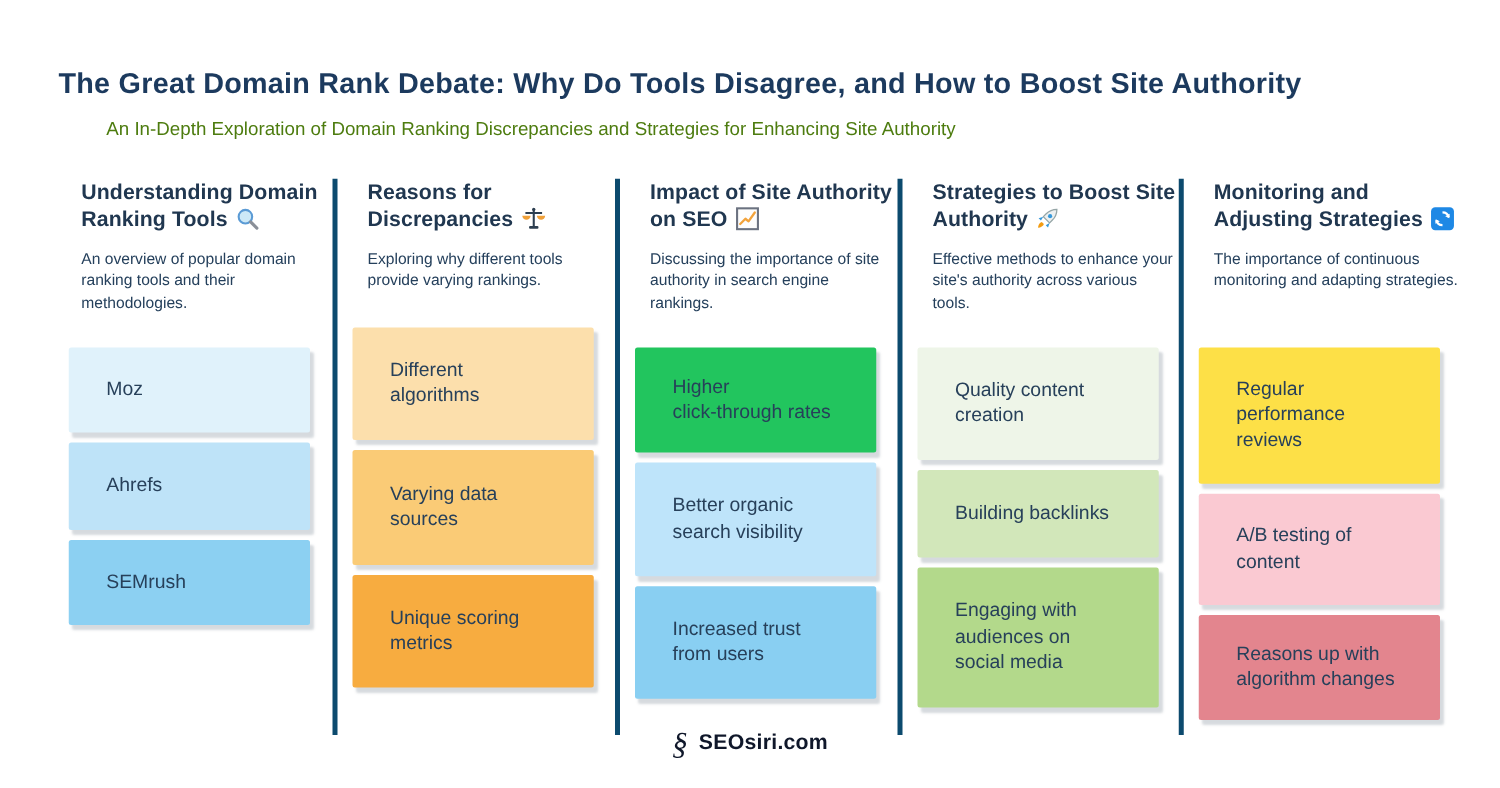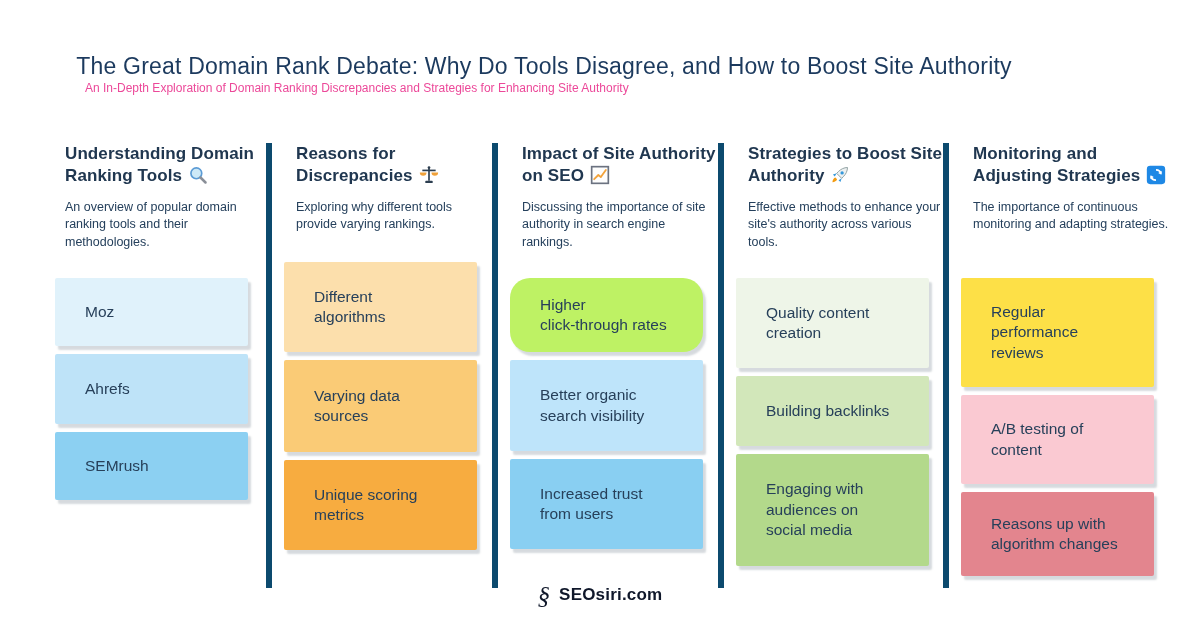--- a/index.html
+++ b/index.html
@@ -5,38 +5,38 @@
   html,body{margin:0;padding:0;}
   body{
     width:1200px;height:630px;background:#ffffff;
     font-family:"Liberation Sans","DejaVu Sans",sans-serif;
     color:#1C3552;overflow:hidden;
   }
   .page{position:relative;width:1200px;height:630px;background:#ffffff;}
 
   .title{
     position:absolute;top:53px;left:0;width:1088px;text-align:center;
-    font-size:23px;font-weight:400;color:#1C3A5E;letter-spacing:.2px;
+    font-size:23px;font-weight:700;color:#1C3A5E;letter-spacing:.2px;
   }
   .subtitle{
-    position:absolute;top:81px;left:85px;
-    font-size:12px;color:#ec4899;
+    position:absolute;top:95px;left:85px;
+    font-size:15px;color:#4d7c0f;
   }
 
   .columns{
     position:absolute;top:143px;left:52px;width:1123px;height:445px;
     display:flex;align-items:stretch;
   }
   .column{position:relative;box-sizing:border-box;height:445px;}
   .col1{width:214px;padding-left:13px;}
   .col2{width:226px;}
   .col3{width:226px;}
   .col4{width:225px;}
   .col5{width:232px;}
-  .col2,.col3,.col4,.col5{border-left:6px solid #0c4a6e;padding-left:24px;}
+  .col2,.col3,.col4,.col5{border-left:4px solid #0c4a6e;padding-left:24px;}
 
   .col-heading{
     margin:0 0 9px 0;font-size:17px;font-weight:700;color:#203750;
     line-height:1.27;letter-spacing:.1px;
   }
   .col-heading .htext{white-space:pre-line;}
   .hicon{display:inline-block;margin-left:6px;vertical-align:-4px;}
   .col-desc{
     margin:0;font-size:12.5px;color:#25405C;line-height:1.38;max-width:196px;
   }
@@ -120,21 +120,21 @@
     </div>
 
     <div class="column col3">
       <h2 class="col-heading"><span class="htext">Impact of Site Authority
 on SEO</span><span class="hicon"><svg width="20" height="20" viewBox="0 0 24 24">
               <rect x="2" y="2" width="20" height="20" fill="#FDFDFD" stroke="#6B7280" stroke-width="2"></rect>
               <polyline points="5,17 10,12 13,14.5 19,6" fill="none" stroke="#F2A33C" stroke-width="2.2" stroke-linecap="round" stroke-linejoin="round"></polyline>
             </svg></span></h2>
       <p class="col-desc">Discussing the importance of site authority in search engine rankings.</p>
       <div class="cards">
-        <div class="card" style="height: 74px; background-color: #bef264; border-radius: 20px;">
+        <div class="card" style="height: 84px; background-color: #22c55e;">
             <span class="card-label">Higher
 click-through rates</span>
           </div>
         <div class="card" style="height: 91px; background-color: rgb(190, 228, 250);">
             <span class="card-label">Better organic
 search visibility</span>
           </div>
         <div class="card" style="height: 90px; background-color: rgb(137, 207, 242);">
             <span class="card-label">Increased trust
 from users</span>

